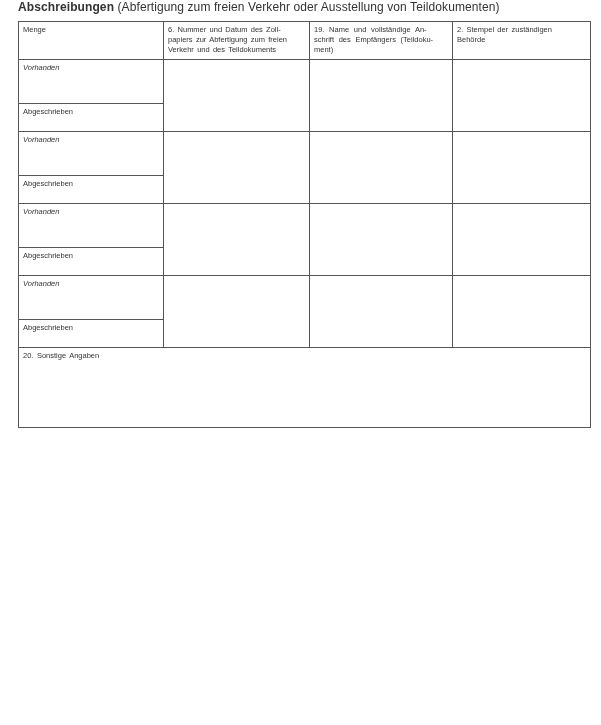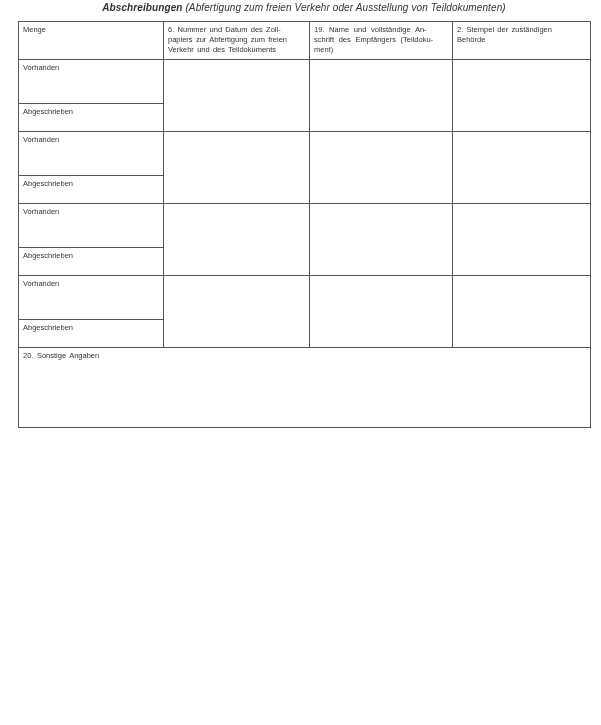--- a/index.html
+++ b/index.html
@@ -13,26 +13,24 @@
     position: relative;
     font-family: "Liberation Sans", sans-serif;
     color: #333333;
     -webkit-font-smoothing: antialiased;
   }
   .form-title {
     position: absolute;
     top: 3px;
     left: 18px;
     width: 572px;
-    text-align: center;
-    font-size: 10px;
+    font-size: 12px;
     line-height: 9px;
     letter-spacing: 0.1px;
     white-space: nowrap;
-    font-style: italic;
   }
   .form-title .bold { font-weight: bold; }
 
   table.form-table {
     position: absolute;
     top: 21px;
     left: 18px;
     width: 572px;
     border-collapse: collapse;
     table-layout: fixed;
@@ -48,21 +46,21 @@
     overflow: hidden;
   }
   
   col.c1 { width: 145px; }
   col.c2 { width: 146px; }
   col.c3 { width: 143px; }
   col.c4 { width: 138px; }
 
   
   tr.r-head { height: 38px; }
-  tr.r-vorh { height: 44px; }
+  tr.r-vorh { height: 44px; font-style: italic; }
   tr.r-abg  { height: 28px; }
   tr.r-foot { height: 80px; }
 
   td.hcell { white-space: pre-line; }
   td.h-zollpapier { word-spacing: 1.2px; }
   td.h-empfaenger { word-spacing: 2.6px; }
   td.h-stempel    { word-spacing: 1.2px; }
   td.footer-cell  { word-spacing: 1.4px; }
 </style>
 </head>

